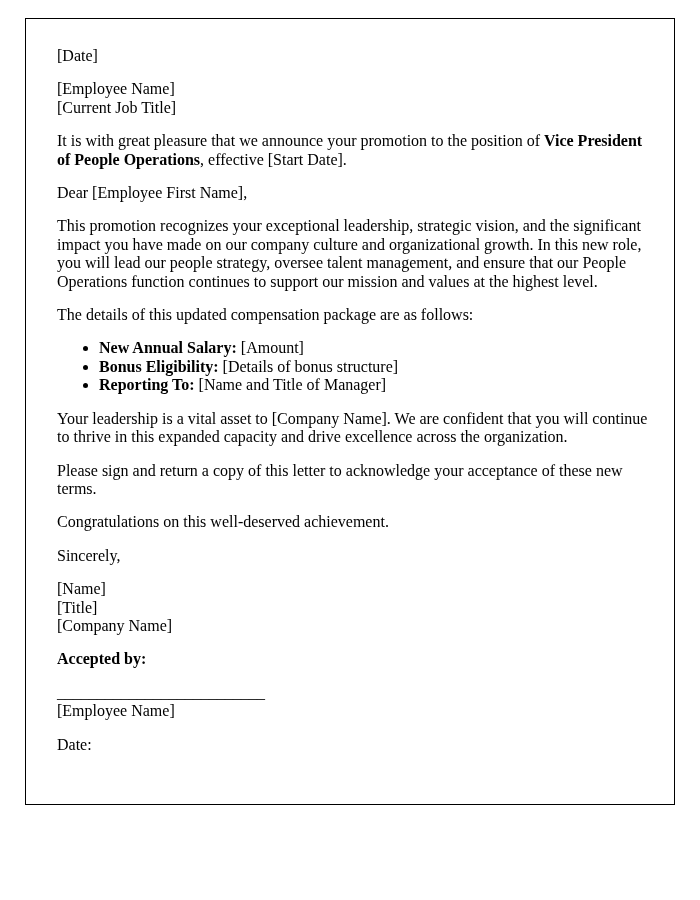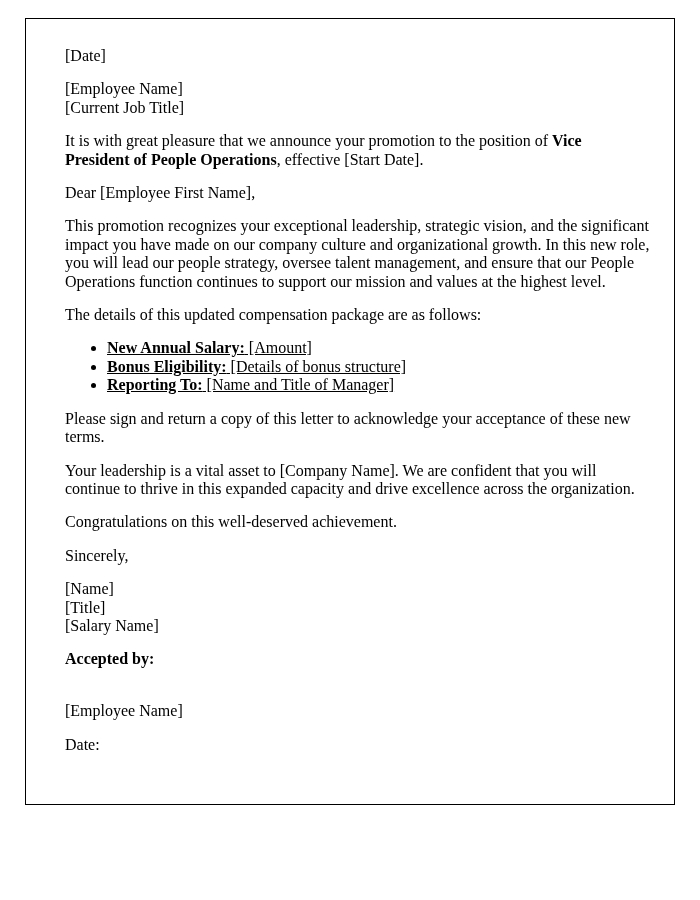--- a/index.html
+++ b/index.html
@@ -18,26 +18,25 @@
     width: 650px;
     height: 787px;
     border: 1px solid #000000;
     padding: 28px 24px 0 23px;
     overflow: hidden;
     background: #ffffff;
   }
   .page p, .page ul {
     font-size: 16px;
     line-height: 18.4px;
-    margin: 0 0 15px 16px;
+    margin: 0 0 15px 8px;
   }
   .page ul {
     padding-left: 42px;
     list-style: disc outside;
-    text-decoration: underline;
   }
   .page li { margin: 0; }
   strong, b { font-weight: bold; }
   .accepted { margin-top: 50px; }
   .sig-line { letter-spacing: 0; white-space: nowrap; }
 </style>
 </head>
 <body>
 
 <div class="page">
@@ -56,36 +55,36 @@
   <p>This promotion recognizes your exceptional leadership, strategic vision, and the significant impact you have made on our company culture and organizational growth. In this new role, you will lead our people strategy, oversee talent management, and ensure that our People Operations function continues to support our mission and values at the highest level.</p>
 
   <p>The details of this updated compensation package are as follows:</p>
 
   <ul>
     <li><strong>New Annual Salary:</strong><span> [Amount]</span></li>
     <li><strong>Bonus Eligibility:</strong><span> [Details of bonus structure]</span></li>
     <li><strong>Reporting To:</strong><span> [Name and Title of Manager]</span></li>
   </ul>
 
+  <p>Your leadership is a vital asset to [Company Name]. We are confident that you will continue to thrive in this expanded capacity and drive excellence across the organization.</p>
+
   <p>Please sign and return a copy of this letter to acknowledge your acceptance of these new terms.</p>
-
-  <p>Your leadership is a vital asset to [Company Name]. We are confident that you will continue to thrive in this expanded capacity and drive excellence across the organization.</p>
 
   <p>Congratulations on this well-deserved achievement.</p>
 
   <p>Sincerely,</p>
 
   <p>
     <span>[Name]</span><br>
     <span>[Title]</span><br>
-    <span>[Salary Name]</span>
+    <span>[Company Name]</span>
   </p>
 
   <p class="accepted"><strong>Accepted by:</strong></p>
 
   <p>
-    <br>
+    <span class="sig-line">__________________________</span><br>
     <span>[Employee Name]</span>
   </p>
 
   <p>Date:</p>
 
 </div>
 
 </body></html>

